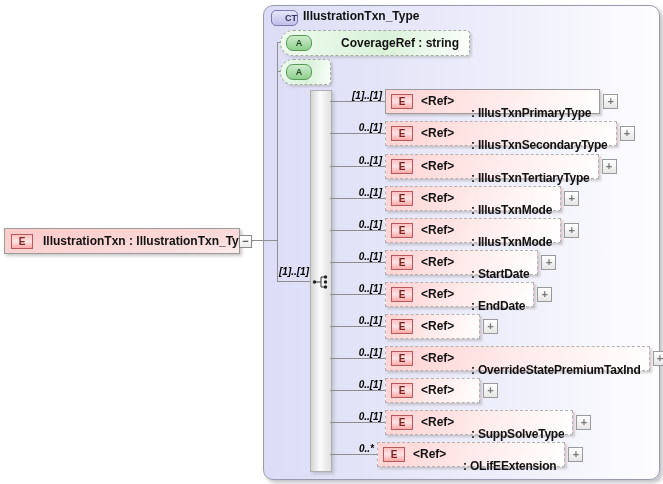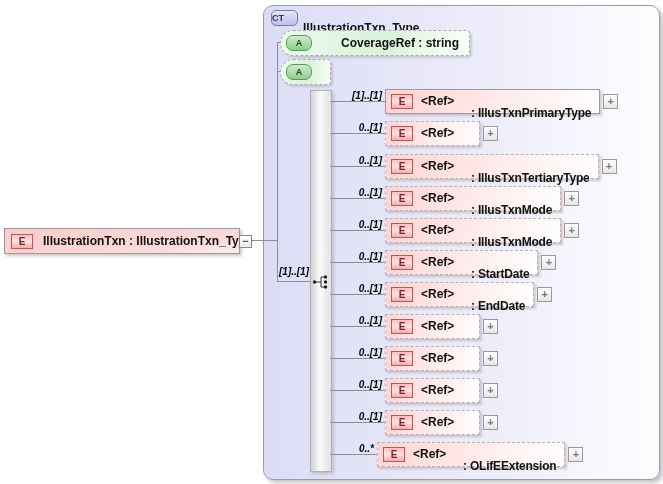--- a/index.html
+++ b/index.html
@@ -11,22 +11,22 @@
   .vwire{position:absolute;width:1px;background:#8f8f8f;}
 
   
   .ct{position:absolute;left:263px;top:5px;width:395px;height:473px;
       border:1px solid #9a9aae;border-radius:10px;
       background:linear-gradient(to right,#dcdcf6,#ececfa 55%,#fdfdff);
       box-shadow:3px 3px 4px rgba(120,120,130,.45);}
   .ctbadge{position:absolute;left:271px;top:10px;width:25px;height:14px;
       border:1px solid #7a7ab0;border-radius:5px;
       background:linear-gradient(#e6e6fb,#bfbfe9);
-      font:bold 9px/14px "Liberation Sans",sans-serif;color:#33335a;text-align:left;}
-  .cttitle{position:absolute;left:303px;top:21px;font:bold 12px "Liberation Sans",sans-serif;color:#111;}
+      font:bold 9px/14px "Liberation Sans",sans-serif;color:#33335a;text-align:right;}
+  .cttitle{position:absolute;left:303px;top:9px;font:bold 12px "Liberation Sans",sans-serif;color:#111;}
 
   
   .attr{position:absolute;left:280px;height:24px;display:inline-flex;align-items:center;
       padding:0 10px 0 5px;border:1px dashed #a9a9a9;border-radius:13px 4px 4px 13px;
       background:linear-gradient(100deg,#eefbee,#d9f1d9 55%,#fbfffb);
       box-shadow:2px 2px 2px rgba(140,150,140,.35);}
   .abadge{width:24px;height:14px;margin-right:8px;border:1px solid #569a56;border-radius:7px;
       background:linear-gradient(#cdeccd,#8fcf8f);
       font:bold 9px/14px "Liberation Sans",sans-serif;color:#234a23;text-align:center;}
   .alabel{font:bold 12px "Liberation Sans",sans-serif;color:#111;white-space:nowrap;margin-left:21px;}
@@ -118,20 +118,21 @@
     <div class="plus">+</div>
   </div>
 
   <div class="row" style="top:121px;">
     <div class="wirewrap" style="width:55px;">
       <span class="card">0..[1]</span>
     </div>
     <div class="ebox dashed">
       <span class="ebadge">E</span>
       <span class="ref">&lt;Ref&gt;</span>
+      <span class="etype">: IllusTxnSecondaryType</span>
     </div>
     <div class="plus">+</div>
   </div>
 
   <div class="row" style="top:154px;">
     <div class="wirewrap" style="width:55px;">
       <span class="card">0..[1]</span>
     </div>
     <div class="ebox dashed">
       <span class="ebadge">E</span>
@@ -200,20 +201,21 @@
     <div class="plus">+</div>
   </div>
 
   <div class="row" style="top:346px;">
     <div class="wirewrap" style="width:55px;">
       <span class="card">0..[1]</span>
     </div>
     <div class="ebox dashed">
       <span class="ebadge">E</span>
       <span class="ref">&lt;Ref&gt;</span>
+      <span class="etype">: OverrideStatePremiumTaxInd</span>
     </div>
     <div class="plus">+</div>
   </div>
 
   <div class="row" style="top:378px;">
     <div class="wirewrap" style="width:55px;">
       <span class="card">0..[1]</span>
     </div>
     <div class="ebox dashed">
       <span class="ebadge">E</span>
@@ -222,20 +224,21 @@
     <div class="plus">+</div>
   </div>
 
   <div class="row" style="top:410px;">
     <div class="wirewrap" style="width:55px;">
       <span class="card">0..[1]</span>
     </div>
     <div class="ebox dashed">
       <span class="ebadge">E</span>
       <span class="ref">&lt;Ref&gt;</span>
+      <span class="etype">: SuppSolveType</span>
     </div>
     <div class="plus">+</div>
   </div>
 
   <div class="row" style="top:442px;">
     <div class="wirewrap" style="width:47px;">
       <span class="card">0..*</span>
     </div>
     <div class="ebox dashed">
       <span class="ebadge">E</span>

